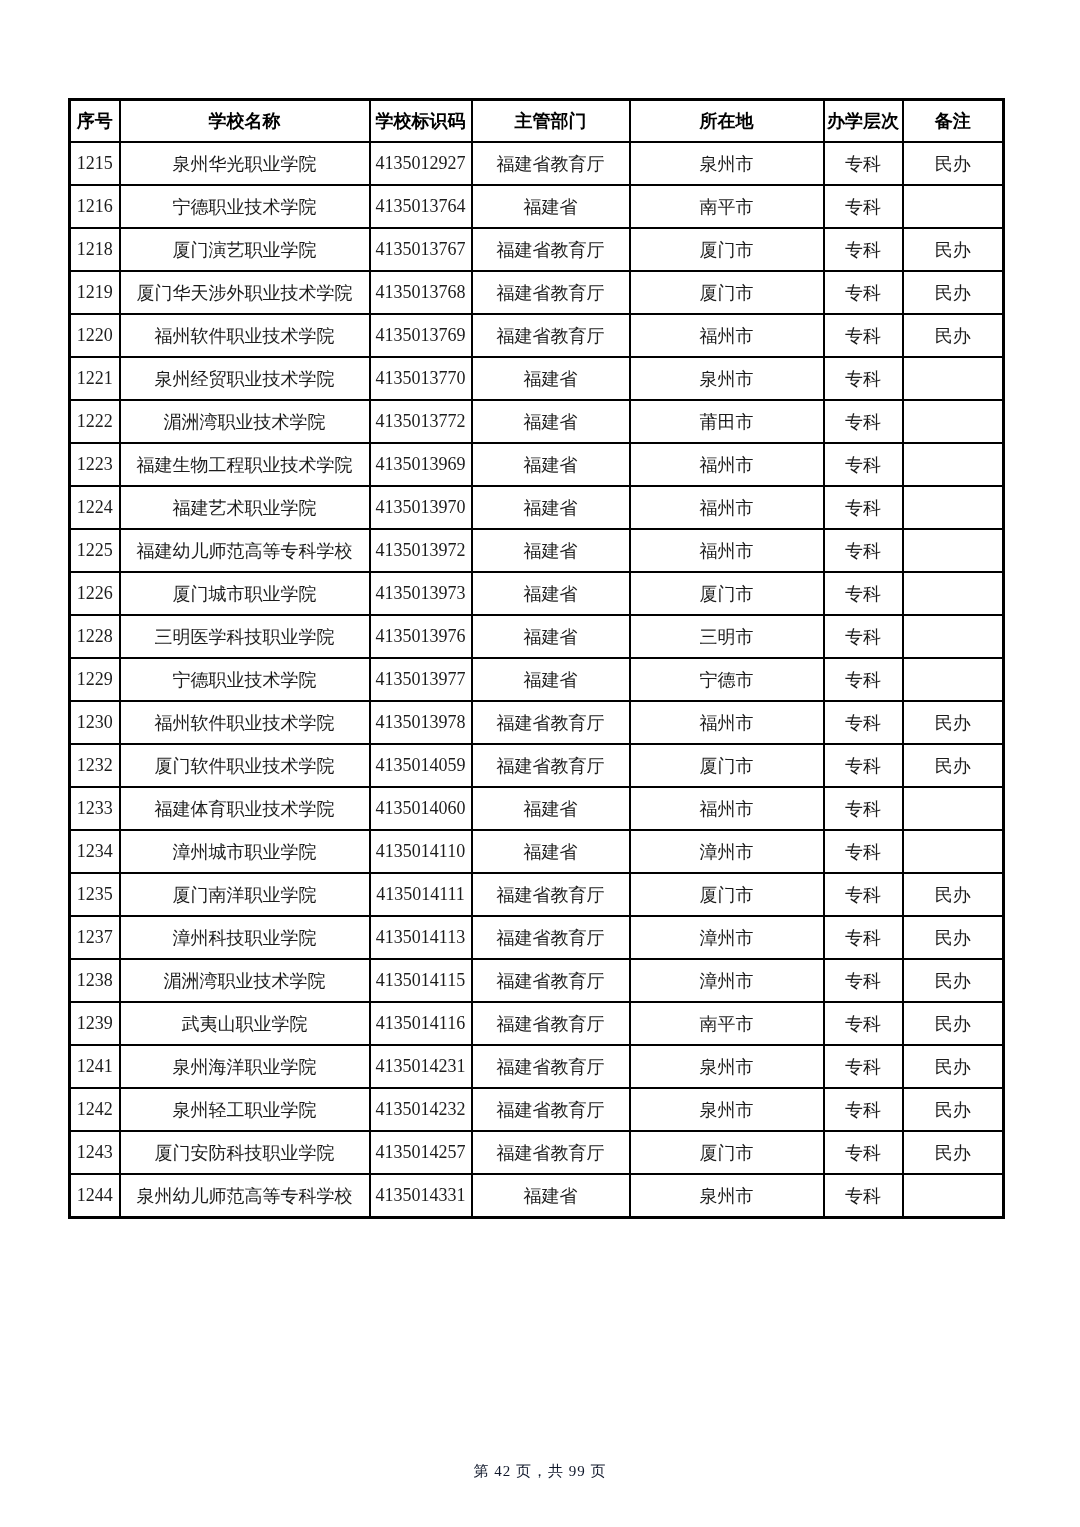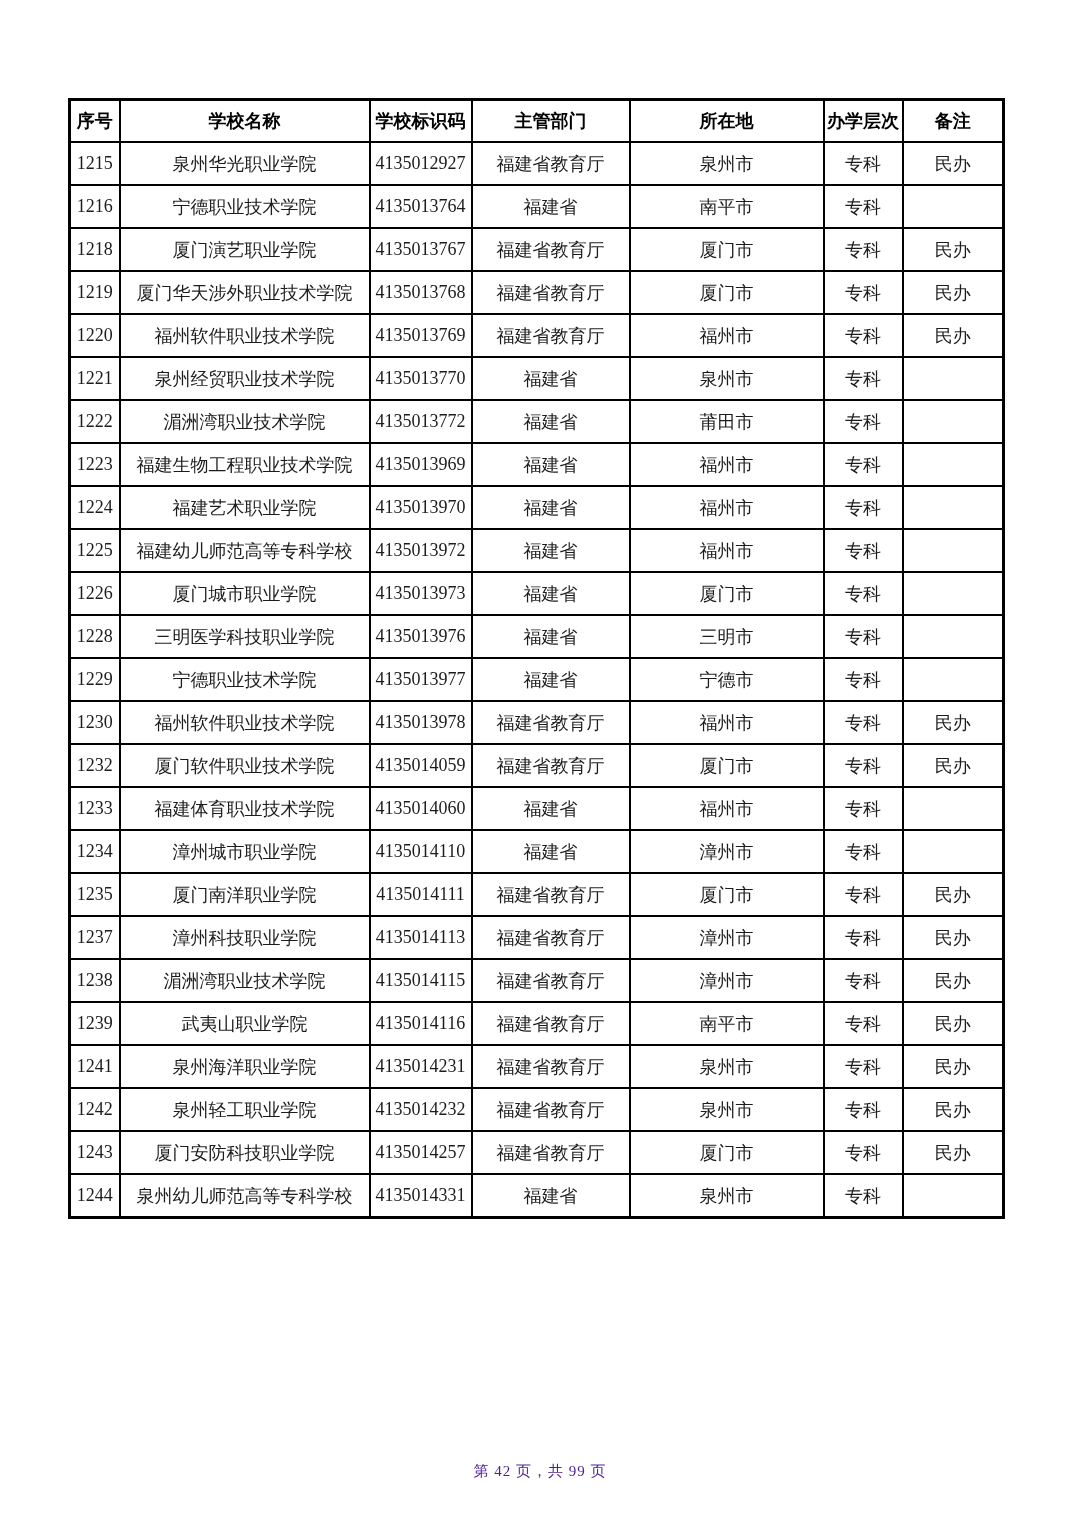--- a/index.html
+++ b/index.html
@@ -53,21 +53,21 @@
   col.c-loc    { width: 194px; }
   col.c-level  { width: 79px; }
   col.c-remark { width: 101px; }
   .page-footer {
     position: absolute;
     left: 0;
     top: 1462px;
     width: 100%;
     text-align: center;
     font-size: 15px;
-    color: #4c1d95;
+    color: #0f172a;
     font-family: "Liberation Serif", serif;
     letter-spacing: 1px;
   }
 </style>
 </head>
 <body>
 
 <div class="page">
 
   <table class="school-table">

